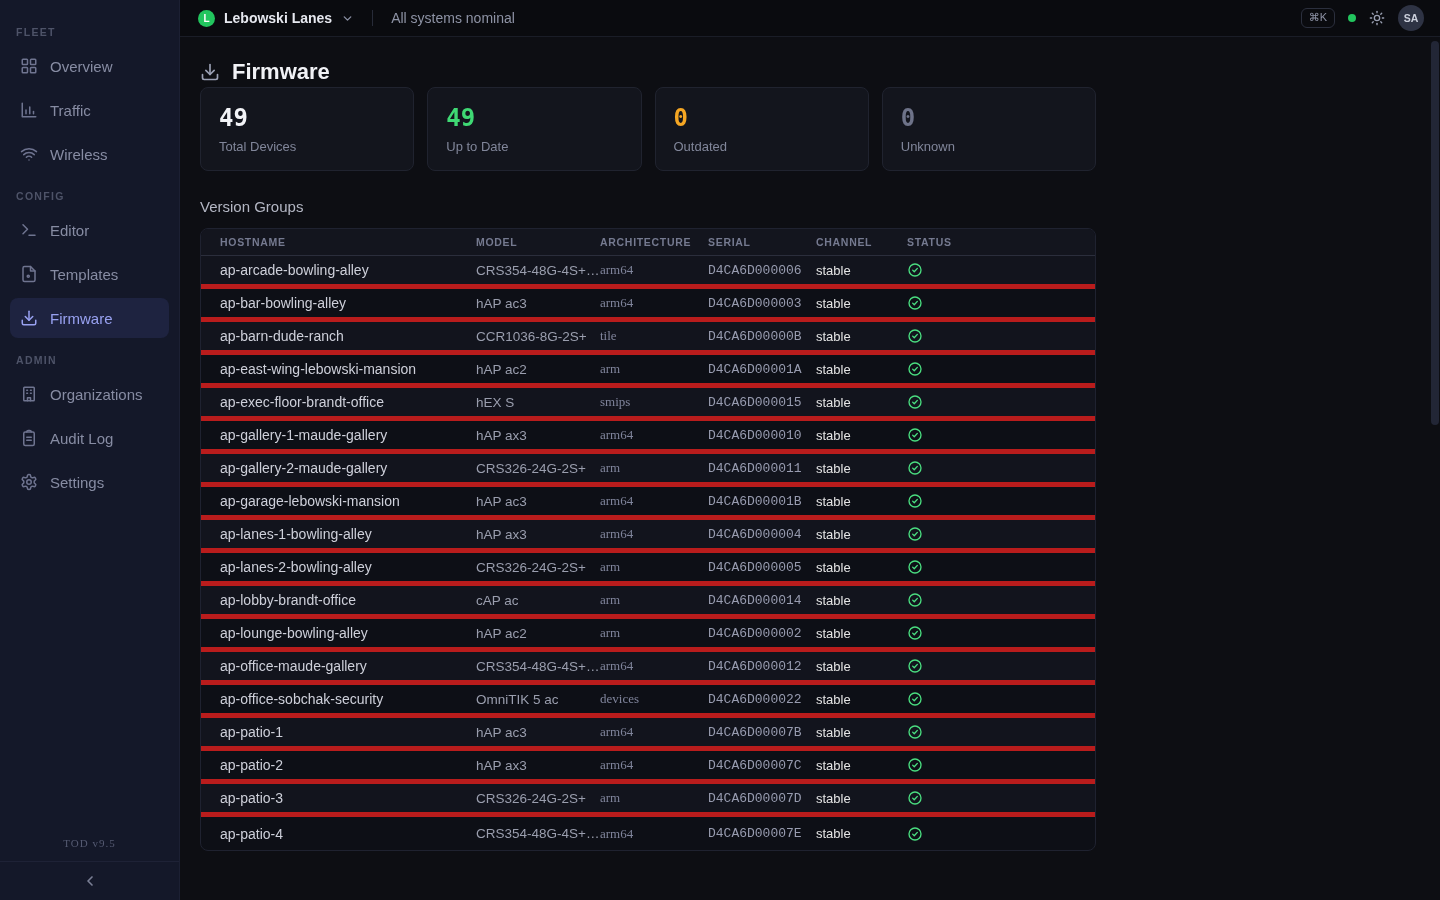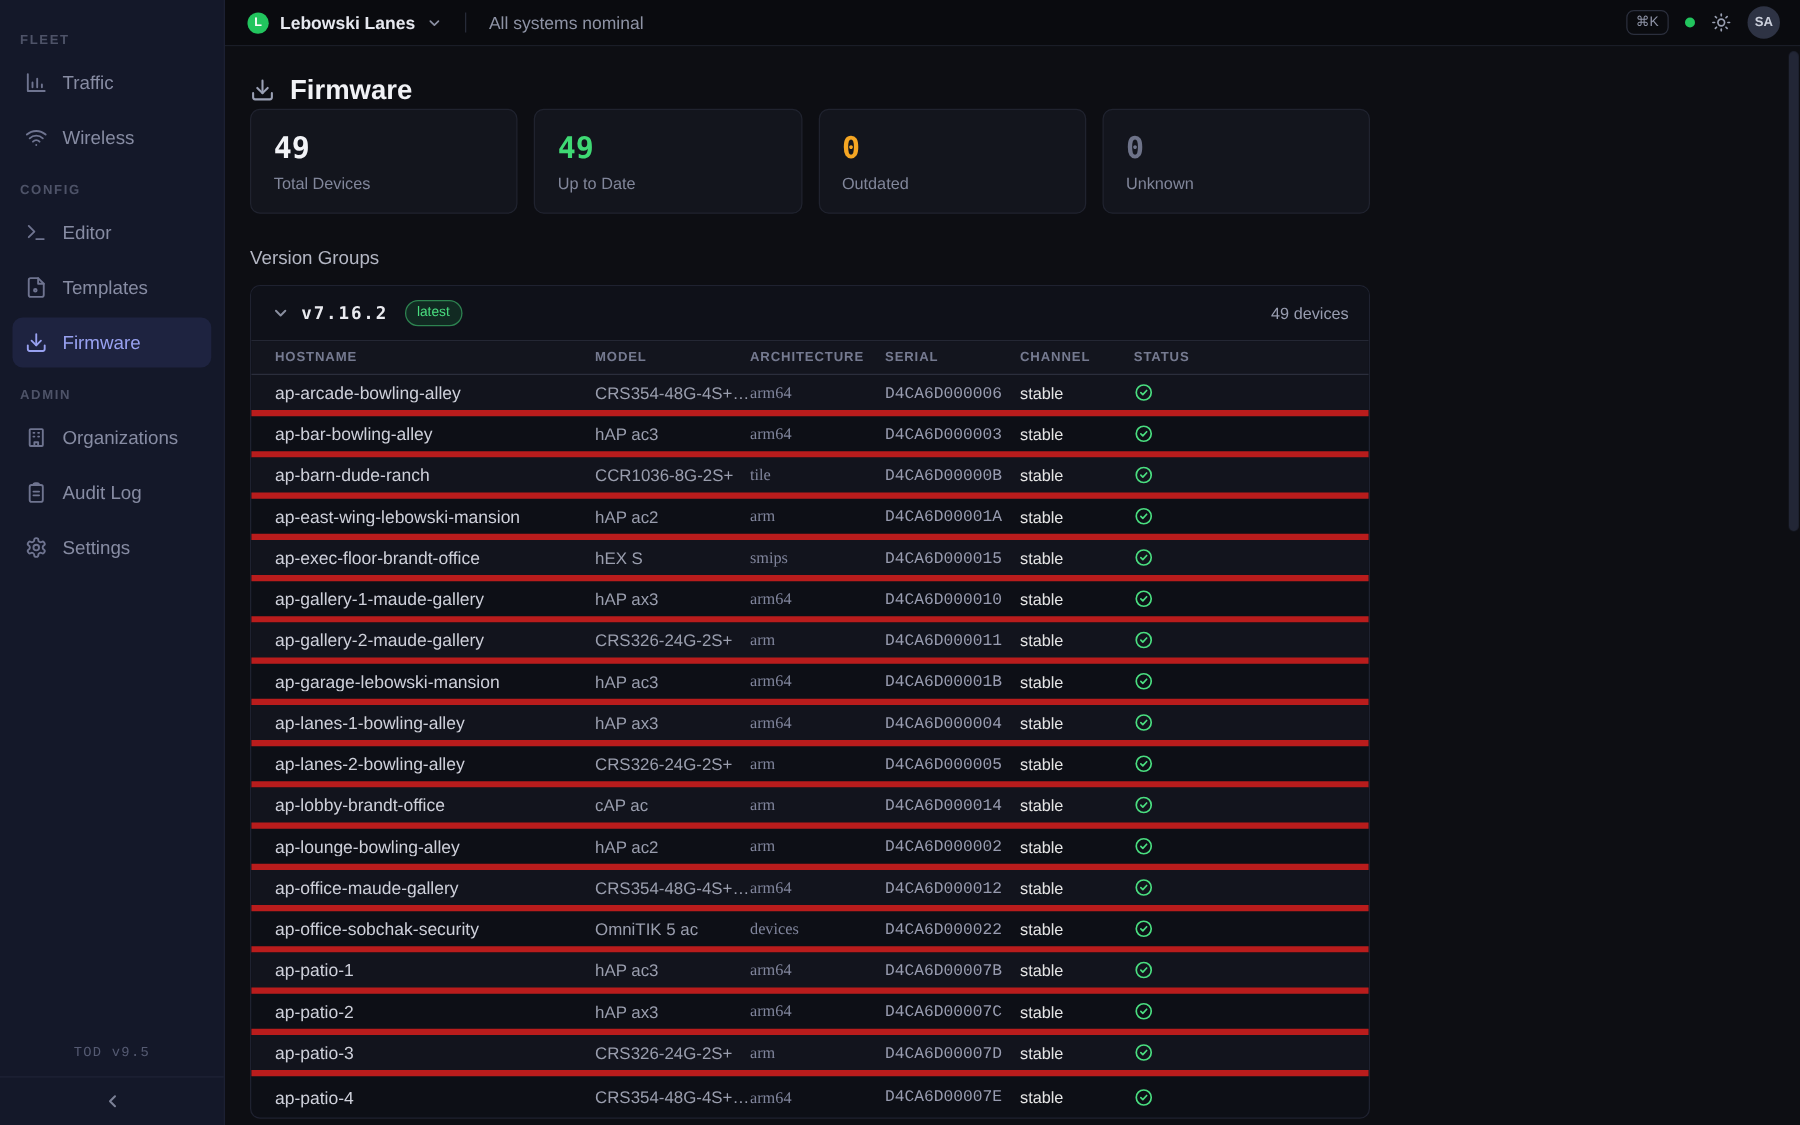--- a/index.html
+++ b/index.html
@@ -3,21 +3,21 @@
 <meta charset="utf-8">
 <style>
   * { margin:0; padding:0; box-sizing:border-box; }
   html,body { width:1440px; height:900px; overflow:hidden; }
   body {
     font-family:"Liberation Sans", sans-serif;
     background:#0d0e13;
     color:#c9ccd6;
     display:flex;
   }
-  .mono { font-family:Liberation Mono, monospace; }
+  .mono { font-family:Liberation Serif, serif; }
 
   
   .sidebar {
     width:180px; min-width:180px; height:900px;
     background:#141829;
     border-right:1px solid #1c2033;
     display:flex; flex-direction:column;
   }
   .logo-row {
     height:48px; display:flex; align-items:center; gap:11px;
@@ -143,20 +143,29 @@
     background:#222636; border-radius:4px; cursor:pointer;
   }
 </style>
 </head>
 <body>
 
 <aside class="sidebar">
 
   <nav class="nav">
     <div class="nav-section-label">FLEET</div>
+    <div class="nav-item">
+      <svg viewBox="0 0 24 24" fill="none" stroke-width="2" stroke-linecap="round" stroke-linejoin="round">
+          <rect x="3" y="3" width="7" height="7" rx="1"></rect>
+          <rect x="14" y="3" width="7" height="7" rx="1"></rect>
+          <rect x="3" y="14" width="7" height="7" rx="1"></rect>
+          <rect x="14" y="14" width="7" height="7" rx="1"></rect>
+        </svg>
+      <span>Overview</span>
+    </div>
     <div class="nav-item">
       <svg viewBox="0 0 24 24" fill="none" stroke-width="2" stroke-linecap="round" stroke-linejoin="round">
           <path d="M3 3v18h18"></path>
           <path d="M8 17v-5"></path>
           <path d="M13 17V8"></path>
           <path d="M18 17v-3"></path>
         </svg>
       <span>Traffic</span>
     </div>
     <div class="nav-item">
@@ -289,30 +298,20 @@
       </div>
       <div class="stat-card">
         <div class="stat-value" style="color: rgb(110, 115, 137);">0</div>
         <div class="stat-label">Unknown</div>
       </div>
     </div>
 
     <div class="section-title">Version Groups</div>
 
     <div class="group-card">
-      <div class="group-header">
-        <span class="group-chevron">
-          <svg viewBox="0 0 24 24" fill="none" stroke-width="2.5" stroke-linecap="round" stroke-linejoin="round">
-              <polyline points="6 9 12 15 18 9"></polyline>
-            </svg>
-        </span>
-        <span class="group-version">v7.16.2</span>
-        <span class="latest-badge">latest</span>
-        <span class="device-count">49 devices</span>
-      </div>
 
       <div class="t-grid t-head">
         <span>HOSTNAME</span>
         <span>MODEL</span>
         <span>ARCHITECTURE</span>
         <span>SERIAL</span>
         <span>CHANNEL</span>
         <span>STATUS</span>
       </div>
 

